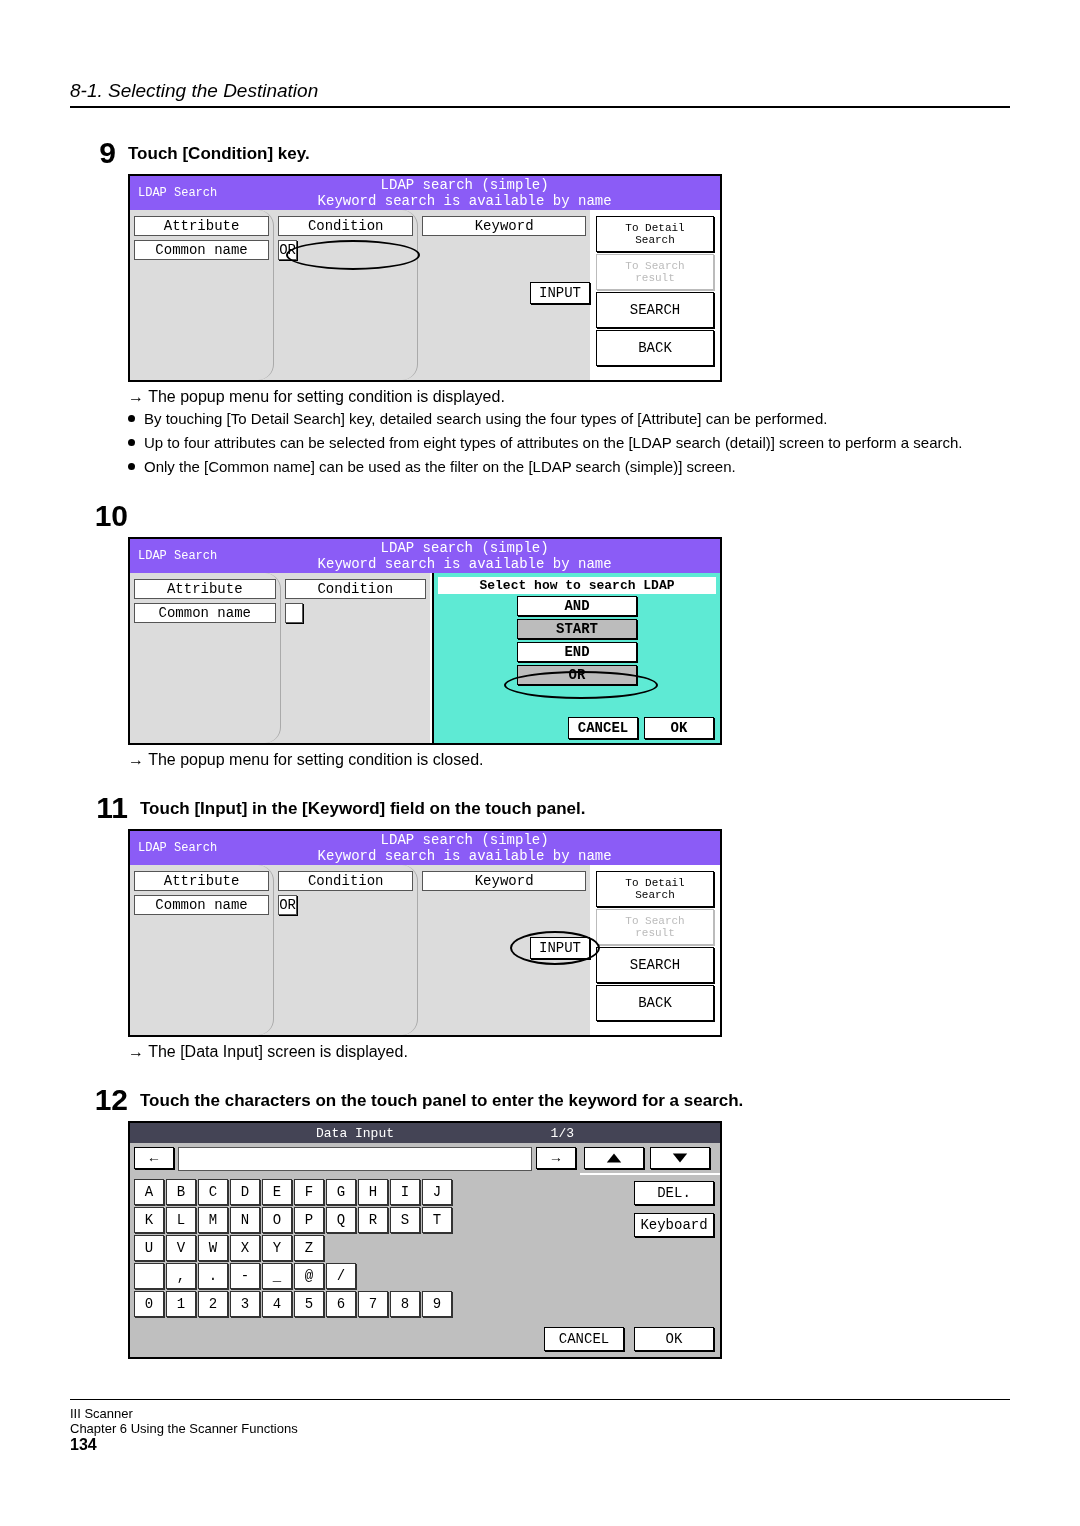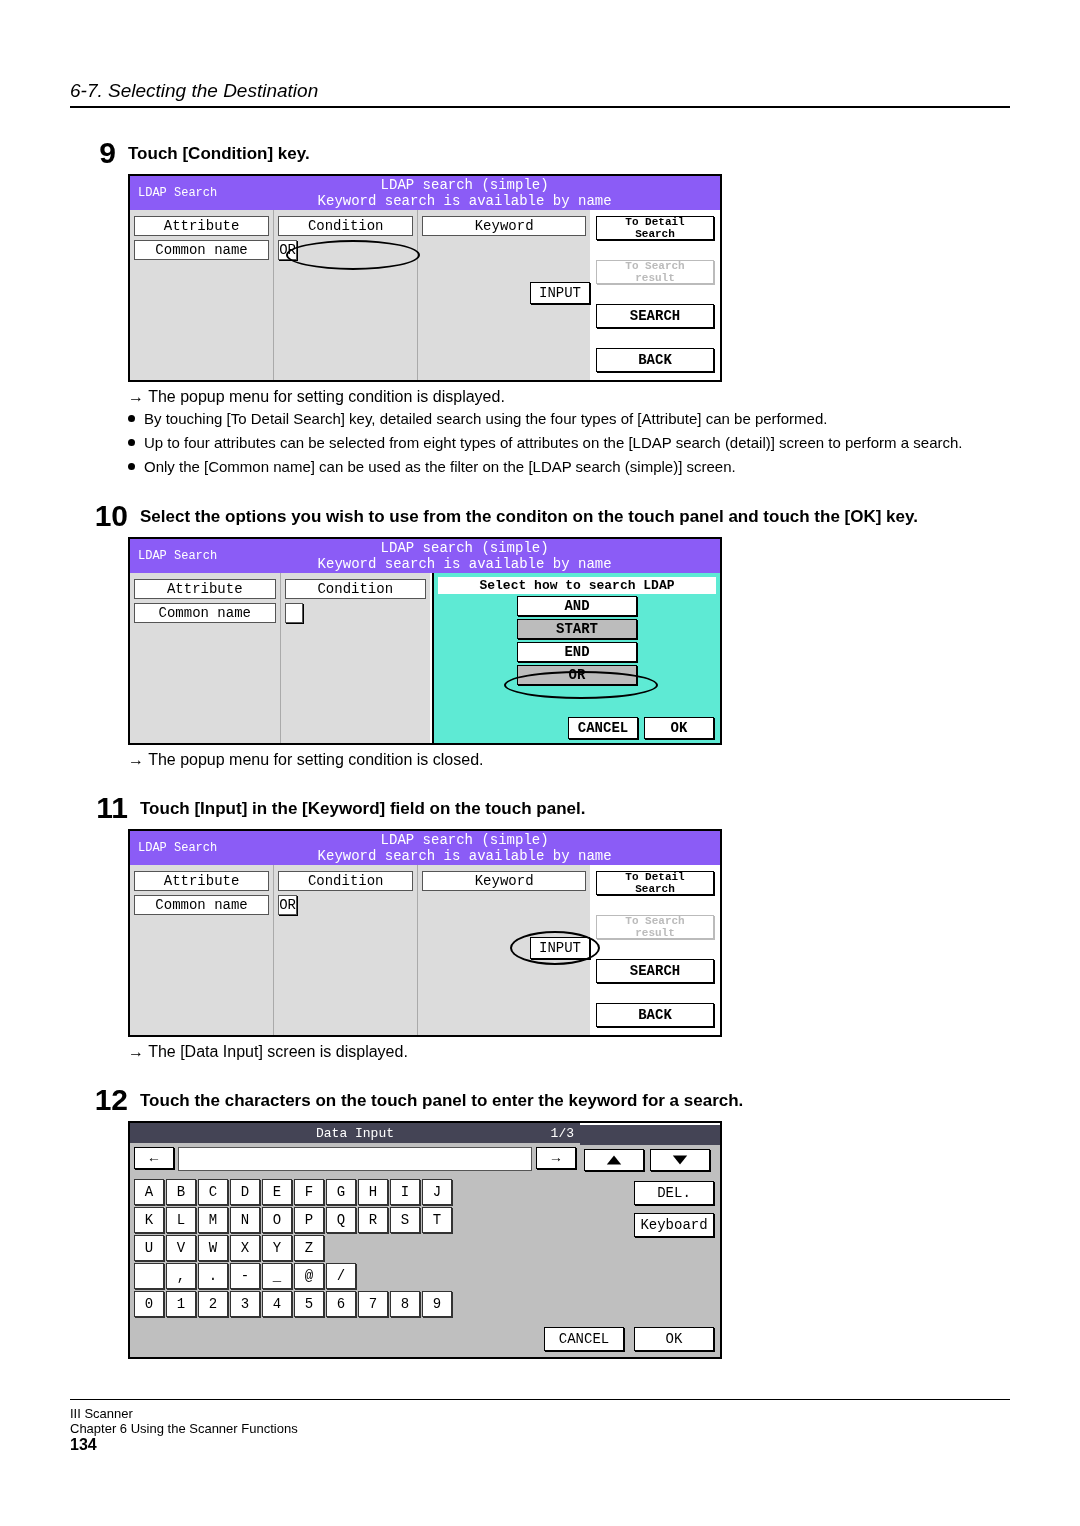--- a/index.html
+++ b/index.html
@@ -118,21 +118,21 @@
   }
   .ldap-body { position: relative; height: 170px; }
   .ldap-cols {
     position: absolute;
     left: 0; top: 0;
     width: 460px;
     height: 100%;
     background: #dcdcdc;
     display: flex;
   }
-  .ldap-col { flex: 1; border-right: 1px solid #aaa; }
+  .ldap-col { flex: 1; border-right: 1px solid #aaa; border-radius: 16px; }
   .ldap-col:last-child { flex: 1.2; border-right: none; }
   .ldap-col-head {
     background: #fff;
     border: 1px solid #555;
     margin: 6px 4px 4px 4px;
     text-align: center;
     font-family: "Courier New", monospace;
     font-size: 14px;
     padding: 1px 0;
   }
@@ -146,21 +146,21 @@
     padding: 1px 0;
   }
   .ldap-right {
     position: absolute;
     right: 6px;
     top: 6px;
     width: 118px;
     display: flex;
     flex-direction: column;
   }
-  .ldap-right .pixel-btn { width: 100%; margin-bottom: 20px; height: 24px; font-weight: bold; }
+  .ldap-right .pixel-btn { width: 100%; margin-bottom: 2px; height: 36px; }
   .gap { flex: 1; }
   .input-btn {
     position: absolute;
     right: 130px;
     top: 72px;
     width: 60px;
     height: 22px;
   }
   .oval-ring {
     position: absolute;
@@ -238,35 +238,35 @@
     padding-top:6px;
     display:flex;
     align-items:flex-start;
     font-size:13px;
     flex-direction:column;
   }
   .pageno-row .left { flex:1; }
   .pageno-row .center { font-weight:bold; font-size:16px; }
   .pageno-row .right { flex:1; }
 
-  .kbd-top { display:flex;align-items:flex-end; }
+  .kbd-top { display:flex; }
   .kbd-top-left { flex:1; position:relative; }
   .pagecount {
     position:absolute; right:6px; color:#fff;
     font-family:"Courier New",monospace; font-size:13px;
   }
 
   svg.icon { width:18px; height:14px; }
 </style>
 </head>
 <body>
 
 <div class="page">
 
-  <div class="section-heading">6-7. Selecting the Destination</div>
+  <div class="section-heading">8-1. Selecting the Destination</div>
 
   <div class="step">
     <div class="step-number">9</div>
     <div class="step-body">Touch [Condition] key.</div>
   </div>
   <div class="under-step">
     <div class="ldap-panel">
       <div class="panel-header">
         <span class="title">LDAP Search</span>
         <span class="center">
@@ -302,21 +302,20 @@
     <div class="arrow-line">→ The popup menu for setting condition is displayed.</div>
     <ul class="memo-list">
       <li>By touching [To Detail Search] key, detailed search using the four types of [Attribute] can be performed.</li>
       <li>Up to four attributes can be selected from eight types of attributes on the [LDAP search (detail)] screen to perform a search.</li>
       <li>Only the [Common name] can be used as the filter on the [LDAP search (simple)] screen.</li>
     </ul>
   </div>
 
   <div class="step">
     <div class="step-number wide">10</div>
-    <div class="step-body">Select the options you wish to use from the conditon on the touch panel and touch the [OK] key.</div>
   </div>
   <div class="under-step">
     <div class="ldap-panel">
       <div class="panel-header">
         <span class="title">LDAP Search</span>
         <span class="center">
           <span>LDAP search (simple)</span><br>
           <span>Keyword search is available by name</span>
         </span>
       </div>

